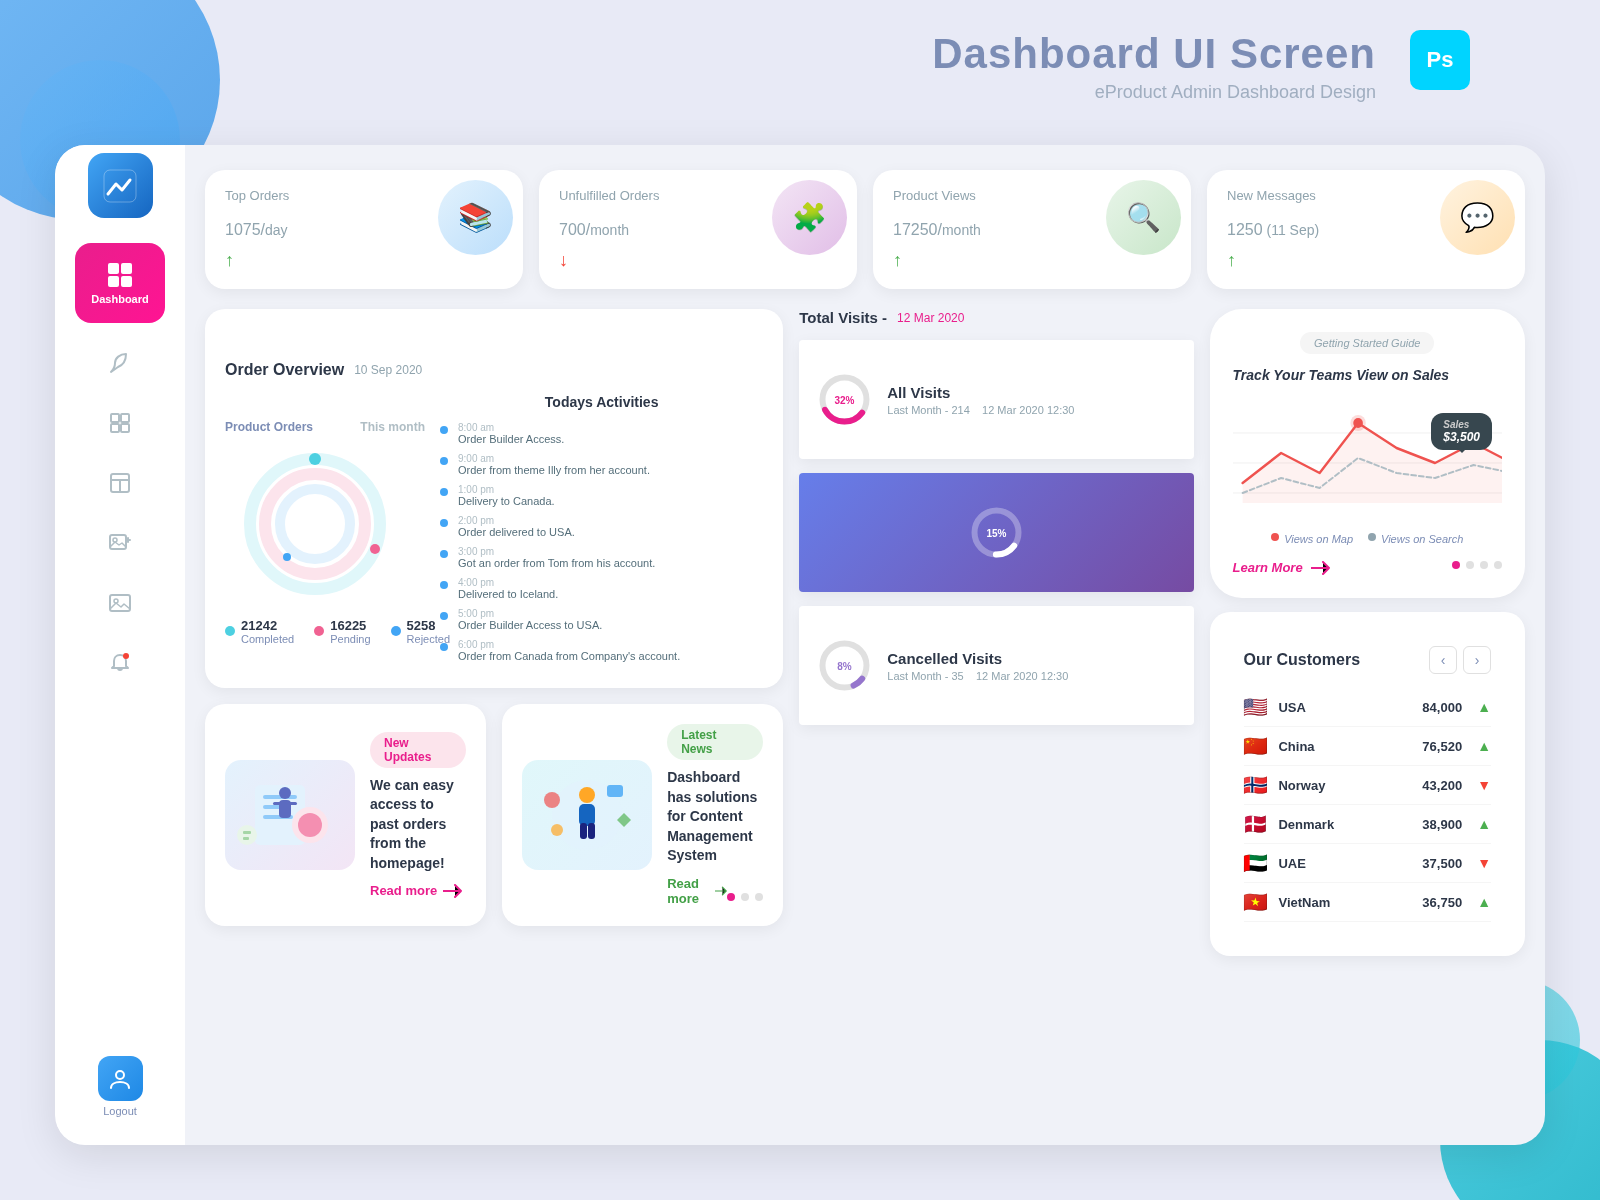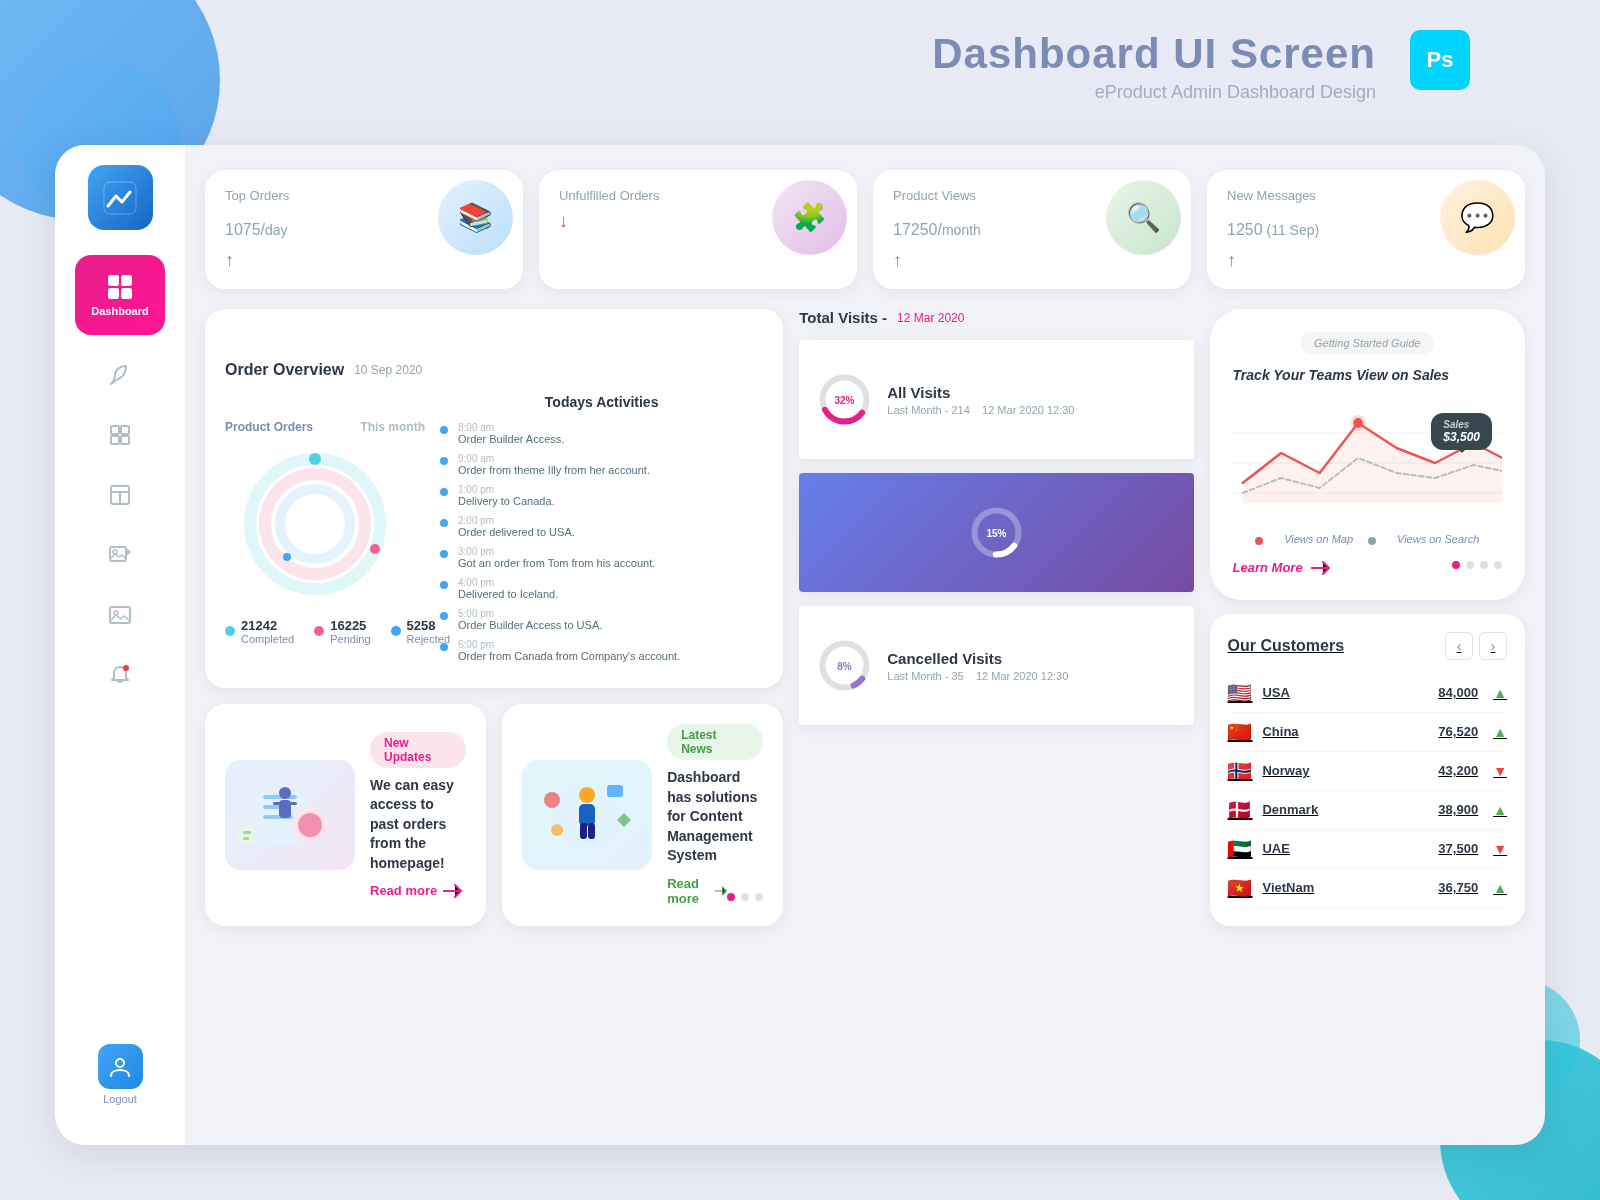--- a/index.html
+++ b/index.html
@@ -71,21 +71,21 @@
       overflow: hidden;
     }
 
     
     .sidebar {
       position: absolute; left: 0; top: 0;
       width: 130px; height: 100%;
       background: white;
       border-radius: 30px 0 0 30px;
       display: flex; flex-direction: column;
-      align-items: center; padding: 20px 0;
+      align-items: center; padding: 8px 0;
     }
     .sidebar-logo {
       width: 65px; height: 65px;
       background: linear-gradient(135deg, #42a5f5, #1565c0);
       border-radius: 16px;
       display: flex; align-items: center; justify-content: center;
       margin-bottom: 10px;
     }
     .sidebar-logo svg { width: 40px; height: 40px; }
     .sidebar-dashboard-btn {
@@ -321,39 +321,38 @@
       font-size: 14px; font-weight: 700; color: #2d3748; margin-bottom: 10px;
     }
     .chart-area {
       height: 130px; position: relative;
       margin-bottom: 10px;
     }
     .chart-legend {
       display: flex; gap: 15px; font-size: 11px; color: #7c8db5;
       justify-content: center;
     }
-    .chart-legend-item { display: flex; align-items: flex-end; gap: 21px; }
+    .chart-legend-item { display: flex; align-items: flex-start; gap: 5px; }
     .chart-legend-dot { width: 8px; height: 8px; border-radius: 50%; }
     .learn-more {
       display: flex; align-items: center; gap: 8px;
       font-size: 13px; font-weight: 600; color: #e91e8c;
       cursor: pointer; margin-top: 5px;
     }
     .pagination-dots {
       display: flex; gap: 6px; align-items: center; margin-left: auto;
     }
     .p-dot { width: 8px; height: 8px; border-radius: 50%; background: #e0e0e0; }
     .p-dot.active { background: #e91e8c; }
 
     
     .customers-card {
       background: white; border-radius: 20px;
-      padding: 18px;
+      padding: 34px;
       box-shadow: 0 4px 15px rgba(0,0,0,0.06);
-      text-decoration: underline;
     }
     .customers-header {
       display: flex; align-items: center; margin-bottom: 14px;
     }
     .customers-title {
       font-size: 16px; font-weight: 700; color: #2d3748;
       flex: 1;
     }
     .nav-arrow {
       width: 28px; height: 28px; border-radius: 6px;
@@ -490,20 +489,23 @@
           <span>1075/</span><span style="font-size:14px;color:#90a4ae;font-weight:500">day</span>
         </div>
         <span class="stat-arrow-up">↑</span>
       </div>
 
       <div class="stat-card">
         <div class="stat-icon-bg" style="background:linear-gradient(135deg,#f3e5f5,#e1bee7)">
           <span class="stat-icon-inner">🧩</span>
         </div>
         <div class="stat-label">Unfulfilled Orders</div>
+        <div class="stat-value">
+          <span>700/</span><span style="font-size:14px;color:#90a4ae;font-weight:500">month</span>
+        </div>
         <span class="stat-arrow-down">↓</span>
       </div>
 
       <div class="stat-card">
         <div class="stat-icon-bg" style="background:linear-gradient(135deg,#e8f5e9,#c8e6c9)">
           <span class="stat-icon-inner">🔍</span>
         </div>
         <div class="stat-label">Product Views</div>
         <div class="stat-value">
           <span>17250/</span><span style="font-size:14px;color:#90a4ae;font-weight:500">month</span>

